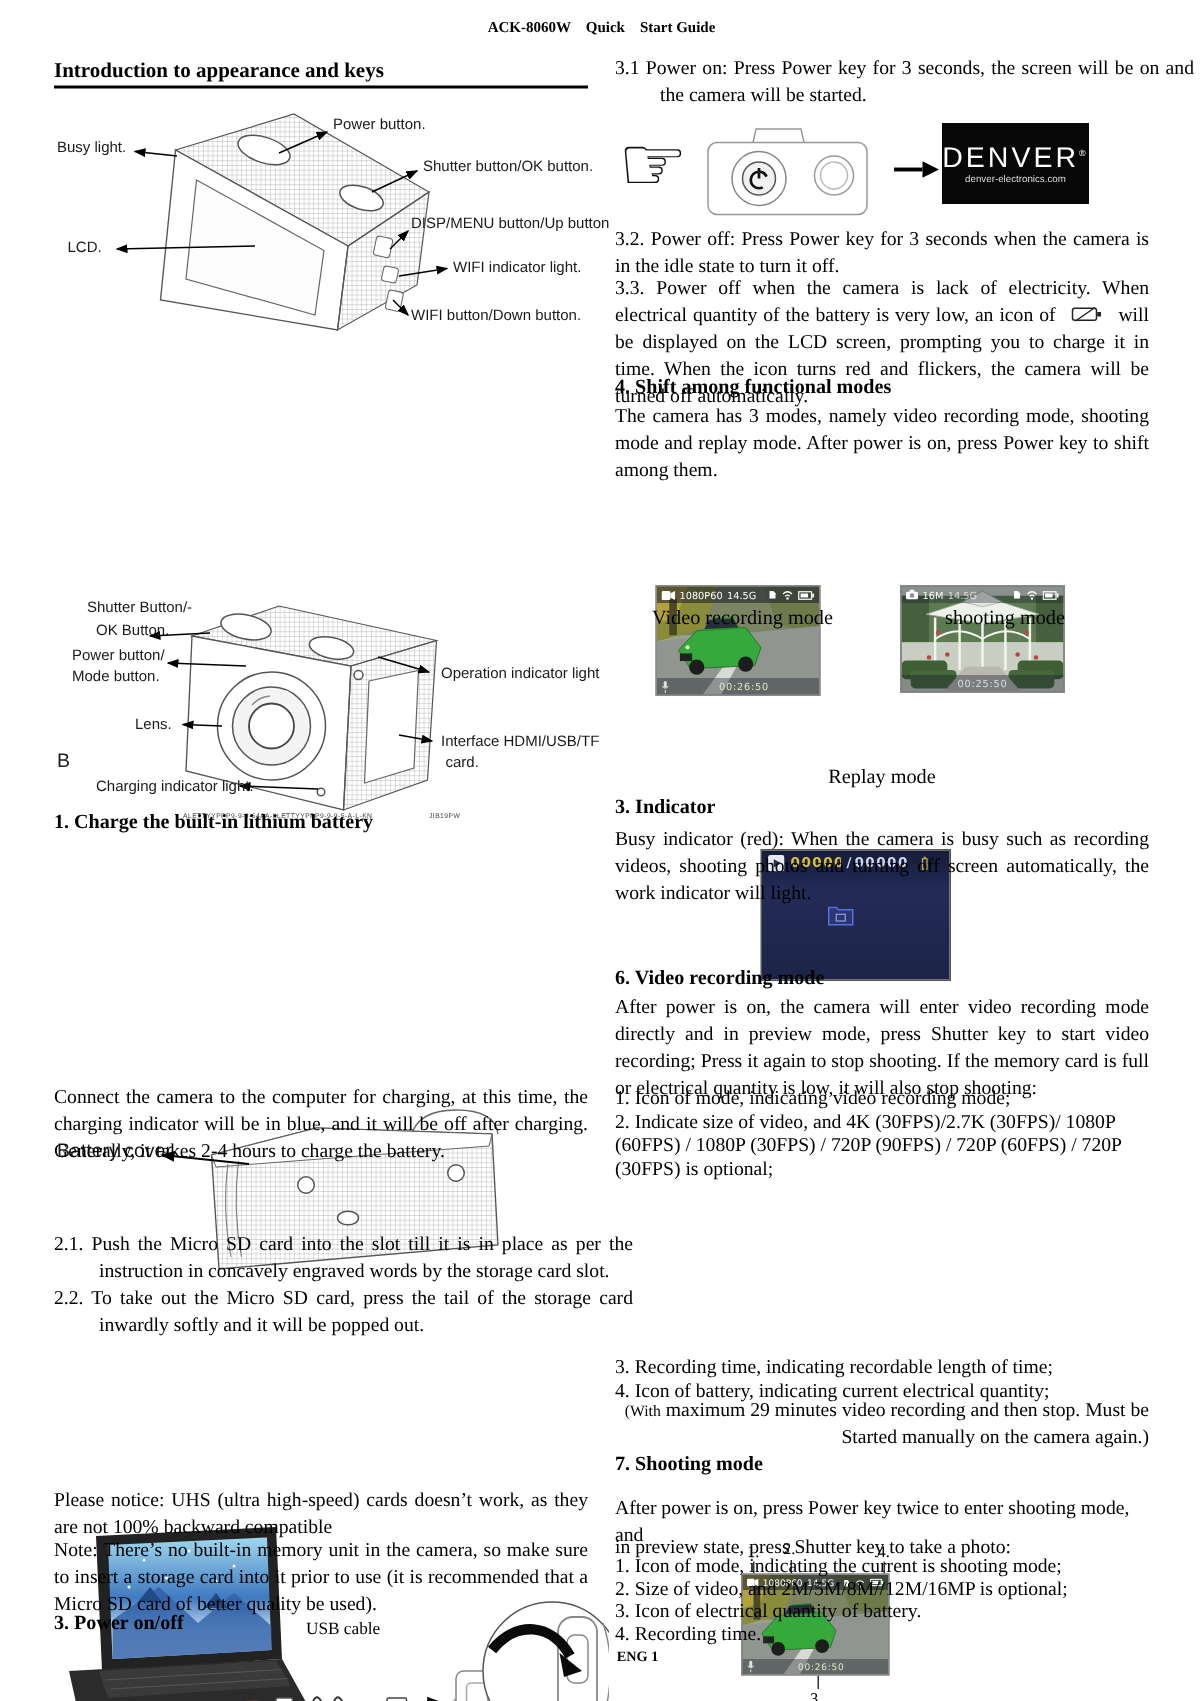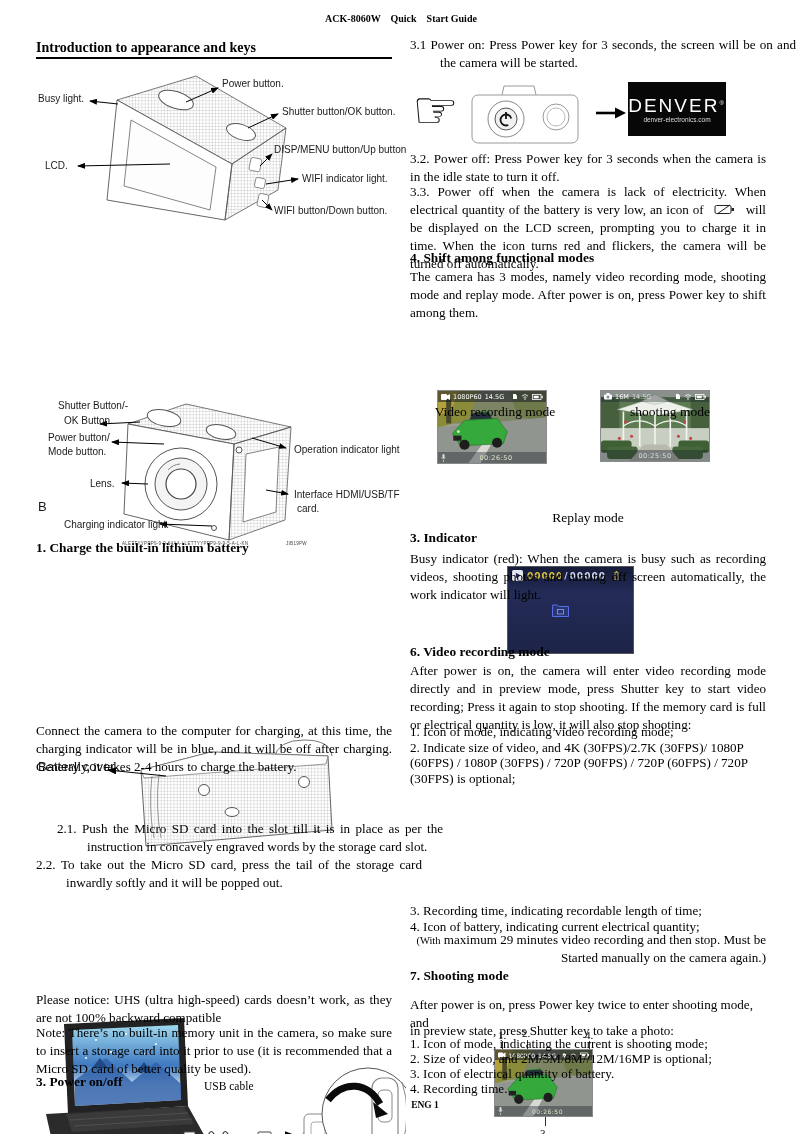--- a/index.html
+++ b/index.html
@@ -191,21 +191,21 @@
       <path d="M366 72 q10 30 0 64" stroke="#888" fill="none"></path>
       <path d="M292 90 C 308 70, 332 72, 344 94" stroke="#0a0a0a" stroke-width="7" fill="none"></path>
       <polygon points="337,92 352,104 340,108" fill="#0a0a0a"></polygon>
     </svg>
     <span class="abs" style="left:168px;top:70px;font-size:11.5px;">USB cable</span>
   </div>
 
   <div class="blk para" style="top:722px;">Connect the camera to the computer for charging, at this time, the charging indicator will be in blue, and it will be off after charging. Generally, it takes 2-4 hours to charge the battery.</div>
 
 
-  <div class="blk para hang" style="top:820px;margin-left:21px;">2.1. Push the Micro SD card into the slot till it is in place as per the instruction in concavely engraved words by the storage card slot.</div>
+  <div class="blk para hang" style="top:820px;">2.1. Push the Micro SD card into the slot till it is in place as per the instruction in concavely engraved words by the storage card slot.</div>
   <div class="blk para hang" style="top:856px;">2.2. To take out the Micro SD card, press the tail of the storage card inwardly softly and it will be popped out.</div>
 
   <div class="blk para" style="top:991px;">Please notice: UHS (ultra high-speed) cards doesn’t work, as they are not 100% backward compatible</div>
   <div class="blk para" style="top:1024px;">Note: There’s no built-in memory unit in the camera, so make sure to insert a storage card into it prior to use (it is recommended that a Micro SD card of better quality be used).</div>
   <div class="blk h-bold" style="top:1074px;">3. Power on/off</div>
 </div>
 
 <div id="col-right" class="col">
 
   <div class="blk para hang" style="top:36px;">3.1 Power on: Press Power key for 3 seconds, the screen will be on and the camera will be started.</div>

